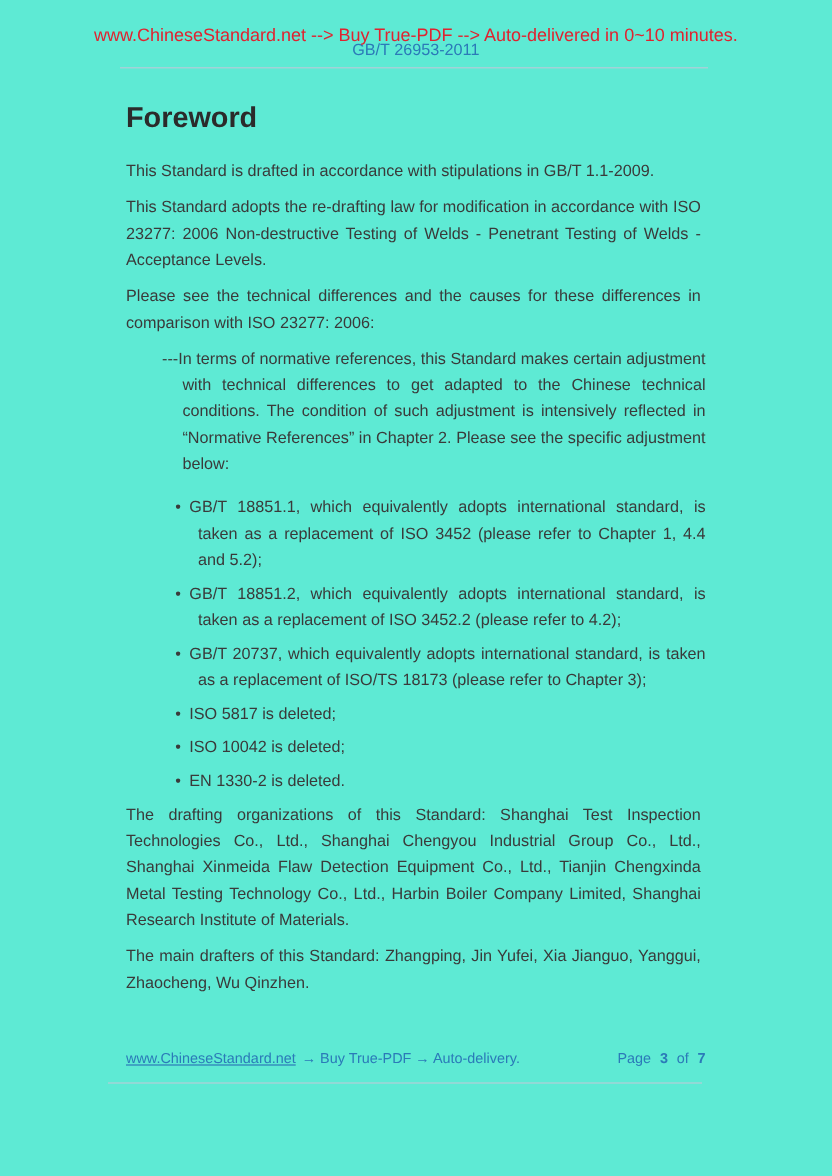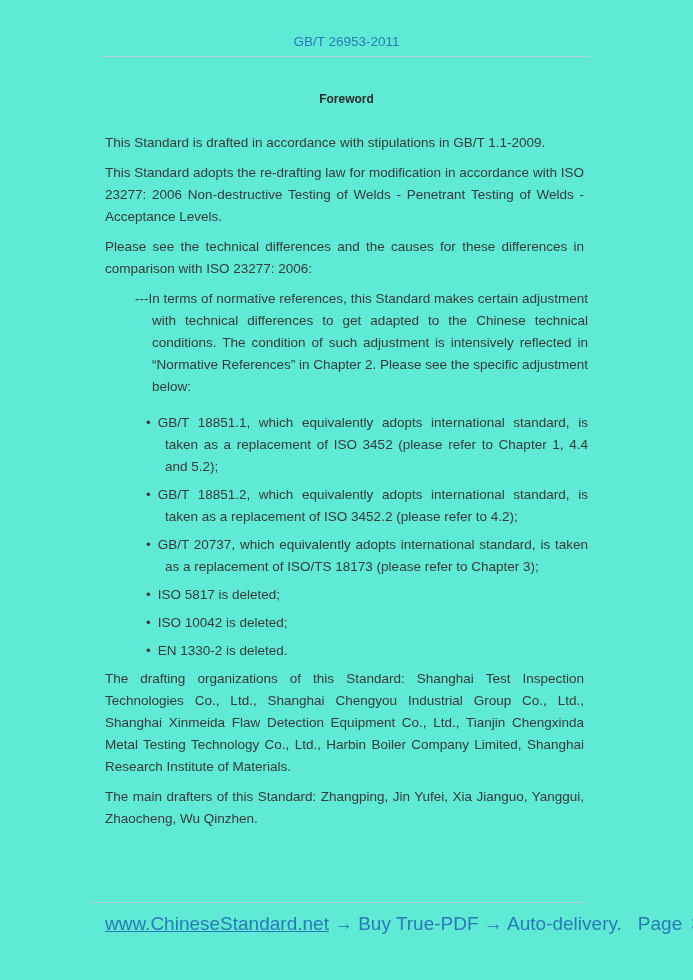--- a/index.html
+++ b/index.html
@@ -48,22 +48,21 @@
   }
   
   .content {
     position: absolute;
     top: 80px; left: 105px; width: 483px;
     font-size: 13.5px;
     line-height: 22px;
     text-align: justify;
   }
   .foreword-title {
-    text-align: center;
-    font-size: 12px;
+    font-size: 24px;
     font-weight: bold;
     color: #2b2b2b;
     margin: 8px 0 22px 0;
     line-height: 22px;
   }
   .para { margin: 0 4px 8px 0; }
   .dash-note {
     margin: 8px 0 6px 0;
     padding-left: 47px;
     text-indent: -17px;
@@ -83,43 +82,44 @@
     margin-right: 7px;
   }
   
   .footer-rule {
     position: absolute;
     top: 902px; left: 90px; width: 495px;
     border-top: 1.5px solid var(--rule);
   }
   .footer {
     position: absolute;
-    top: 914px; left: 105px; width: 483px;
+    top: 872px; left: 105px; width: 483px;
     display: flex;
     justify-content: space-between;
     align-items: flex-end;
     color: var(--blue);
-    font-size: 19px;
+    font-size: 12px;
     line-height: 20px;
   }
   .footer-left { white-space: nowrap; }
   .footer-link { text-decoration: underline; cursor: pointer; color: var(--blue); }
   .footer-tail { margin-left: 5px; }
   .page-indicator { white-space: nowrap; }
   .page-indicator .num { font-weight: bold; }
   .page-indicator span { margin-left: 4px; }
   .page-indicator span:first-child { margin-left: 16px; }
 </style>
 </head>
 <body>
 
 <div class="page">
 
   <div class="header-docnum">GB/T 26953-2011</div>
 
+  <div class="header-banner">www.ChineseStandard.net --&gt; Buy True-PDF --&gt; Auto-delivered in 0~10 minutes.</div>
 
   <div class="header-rule"></div>
 
   <div class="content">
 
     <div class="foreword-title">Foreword</div>
 
     <p class="para">This Standard is drafted in accordance with stipulations in GB/T 1.1-2009.</p>
 
     <p class="para">This Standard adopts the re-drafting law for modification in accordance with ISO 23277: 2006 Non-destructive Testing of Welds - Penetrant Testing of Welds - Acceptance Levels.</p>

